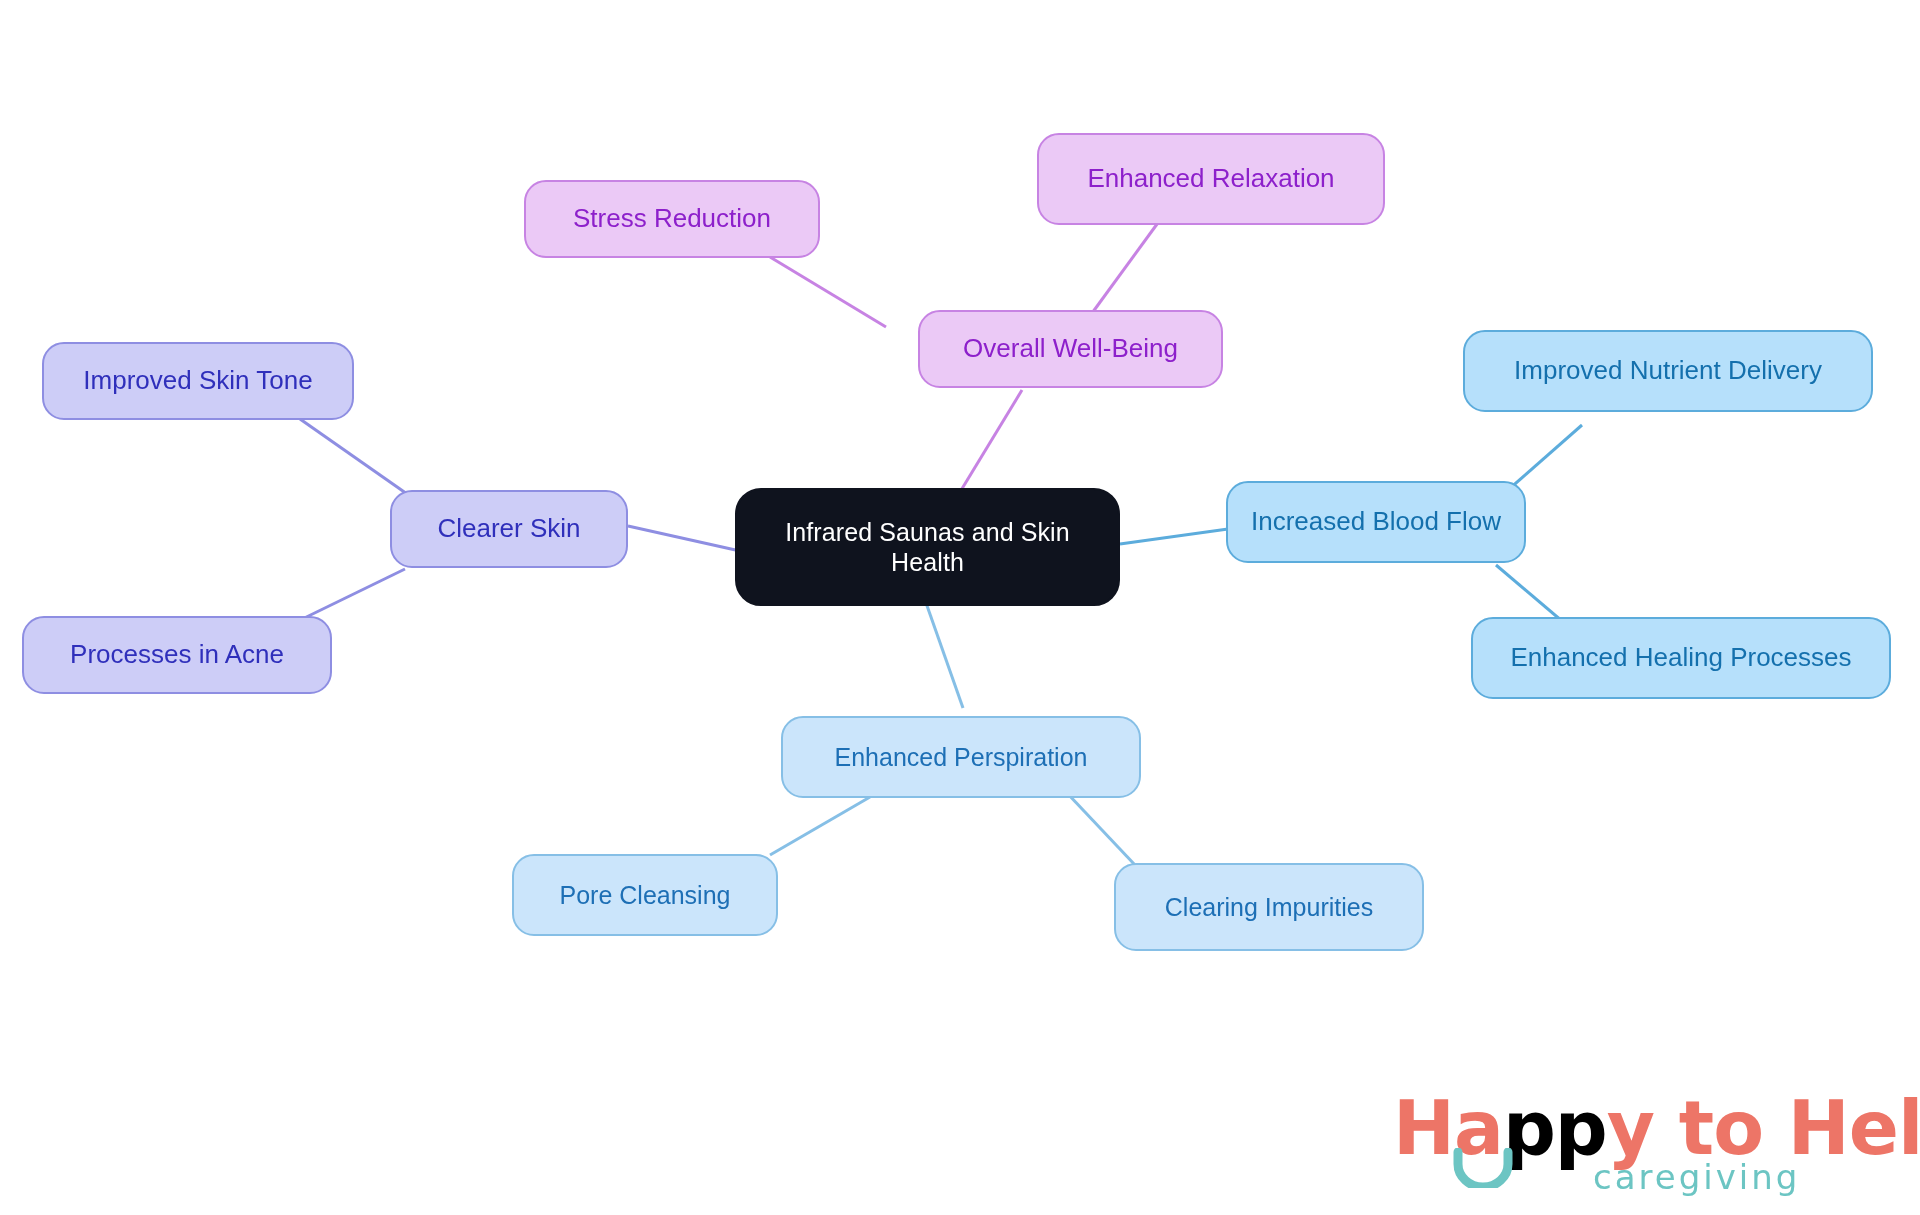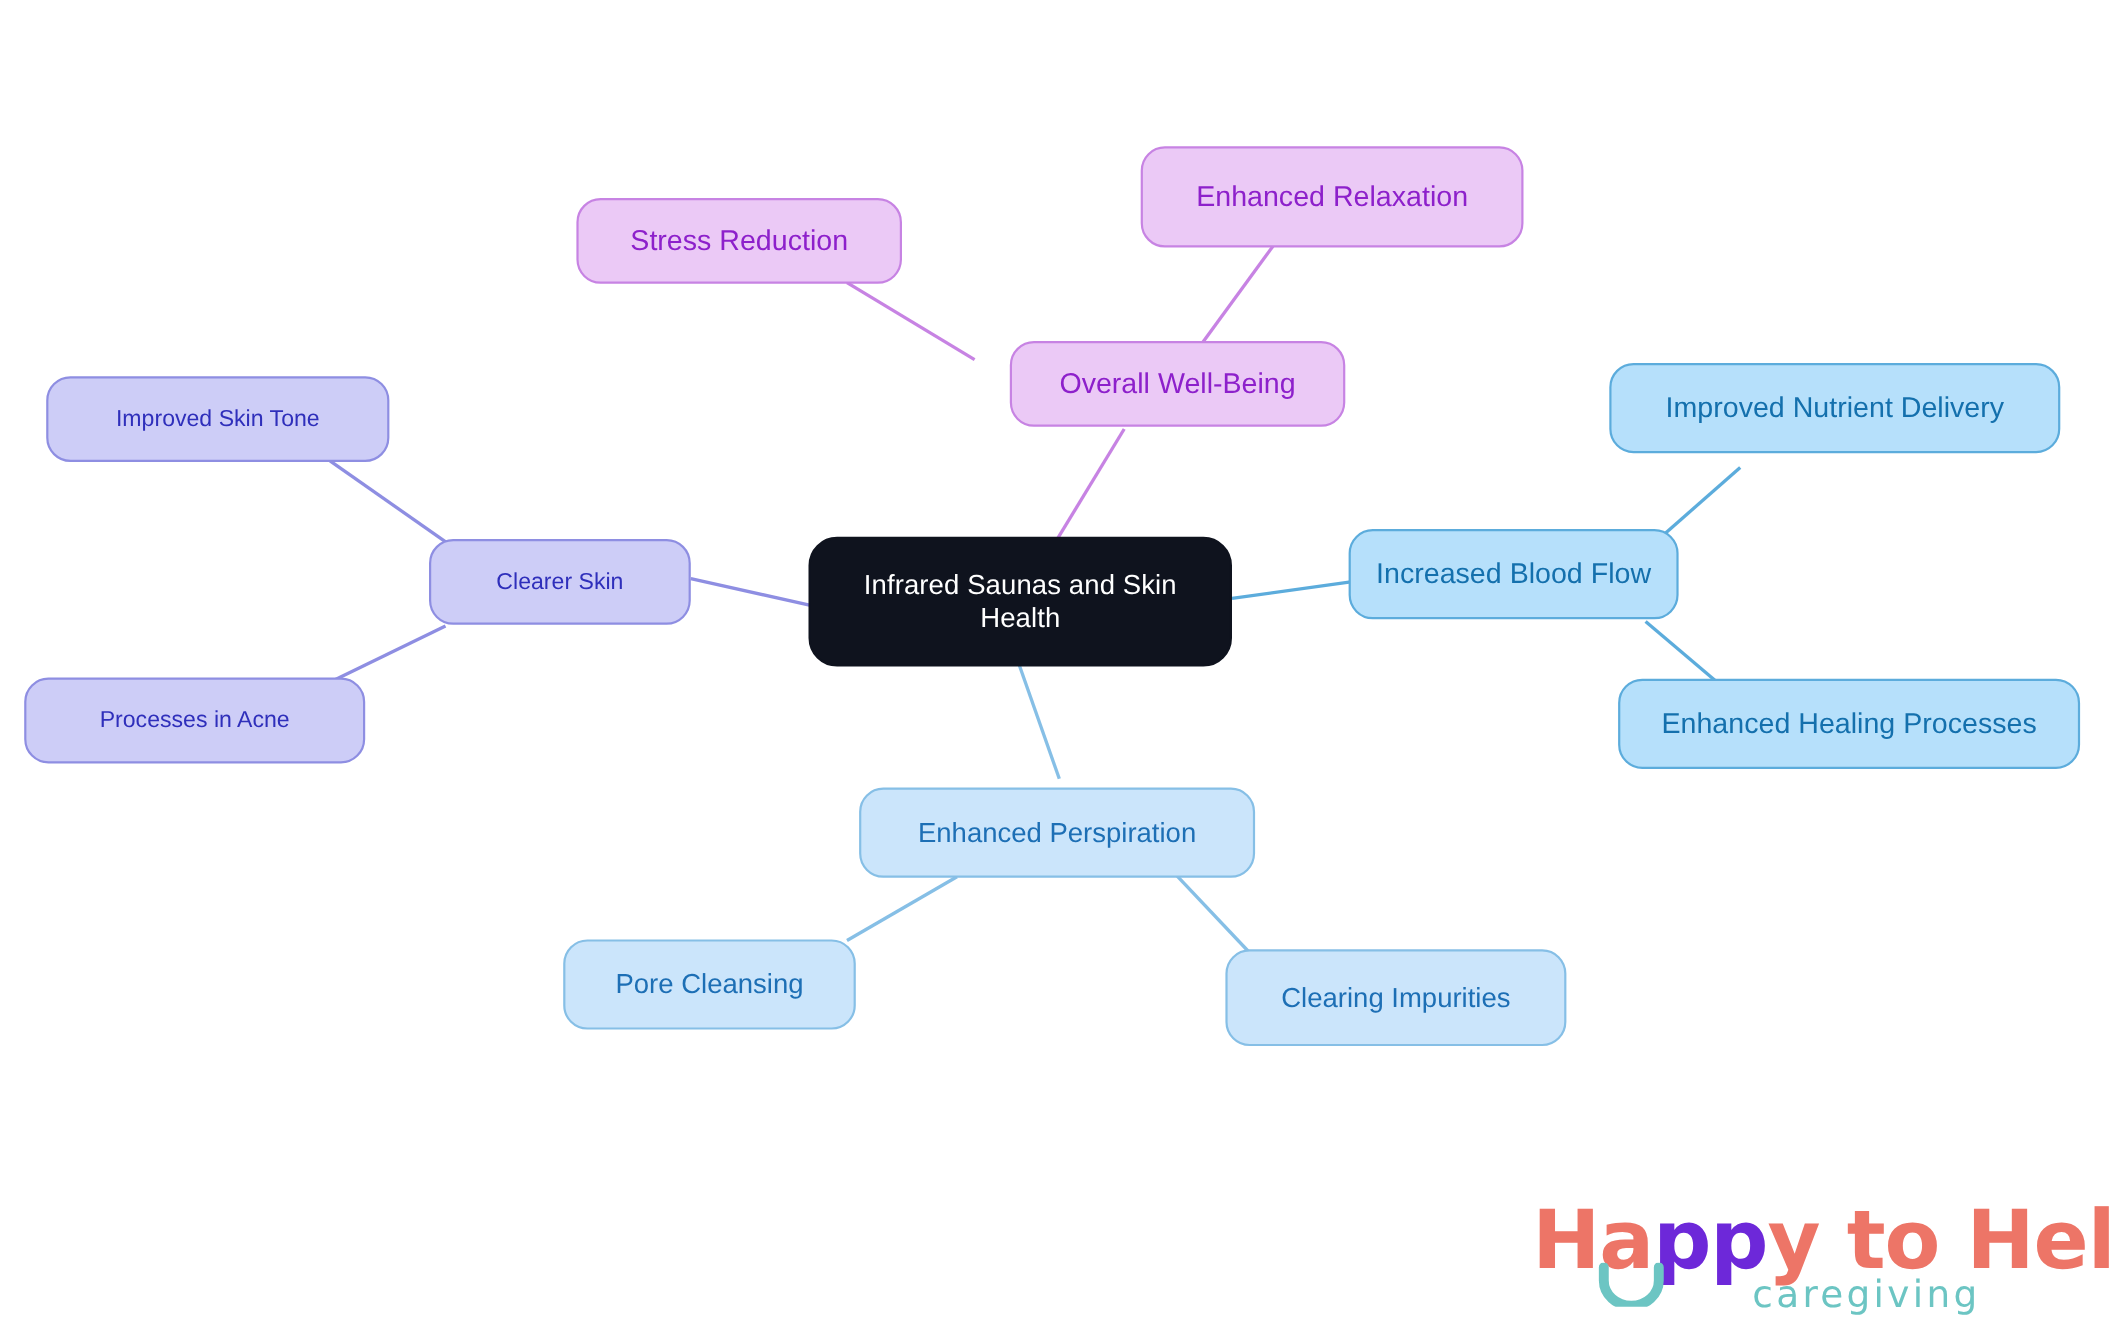--- a/index.html
+++ b/index.html
@@ -52,21 +52,21 @@
     color: #ffffff;
     font-size: 25px;
     border-radius: 26px;
     letter-spacing: 0.1px;
   }
 
   .node-purple {
     background: #cdcdf7;
     border-color: #8e8ee2;
     color: #2f2fbb;
-    font-size: 21px;
+    font-size: 26px;
   }
 
   .node-violet {
     background: #ebc9f6;
     border-color: #c783e3;
     color: #8d20cb;
     font-size: 26px;
   }
 
   .node-blue {
@@ -95,21 +95,21 @@
     position: absolute;
     left: 0;
     top: 0;
     font-size: 74px;
     font-weight: bold;
     letter-spacing: -1px;
     font-family: "DejaVu Sans", sans-serif;
     white-space: pre;
   }
   .logo-coral { color: #ed7567; }
-  .logo-teal  { color: #6d28d9; margin-top: 31px; }
+  .logo-teal  { color: #000000; margin-top: 31px; }
   .logo-sub {
     position: absolute;
     left: 200px;
     top: 72px;
     font-size: 34px;
     letter-spacing: 3px;
     color: #6cc5c3;
     font-family: "DejaVu Sans", sans-serif;
   }
   #logo-smile {

